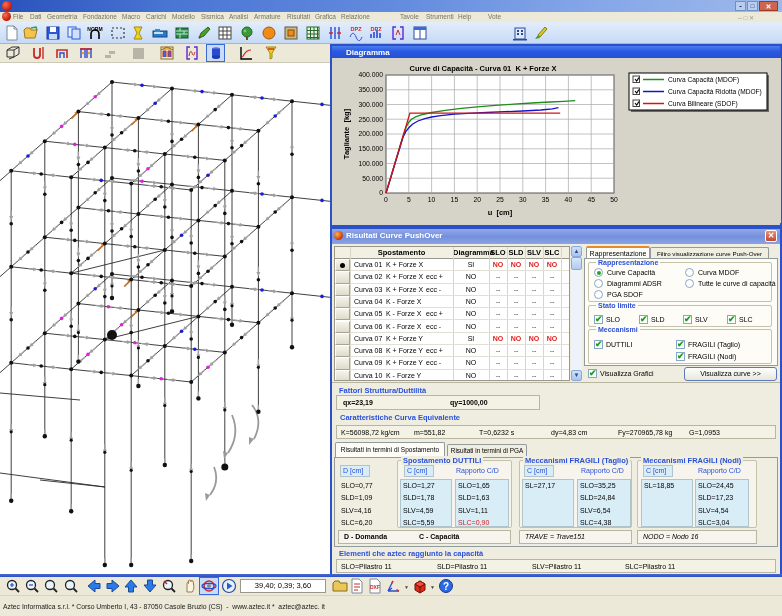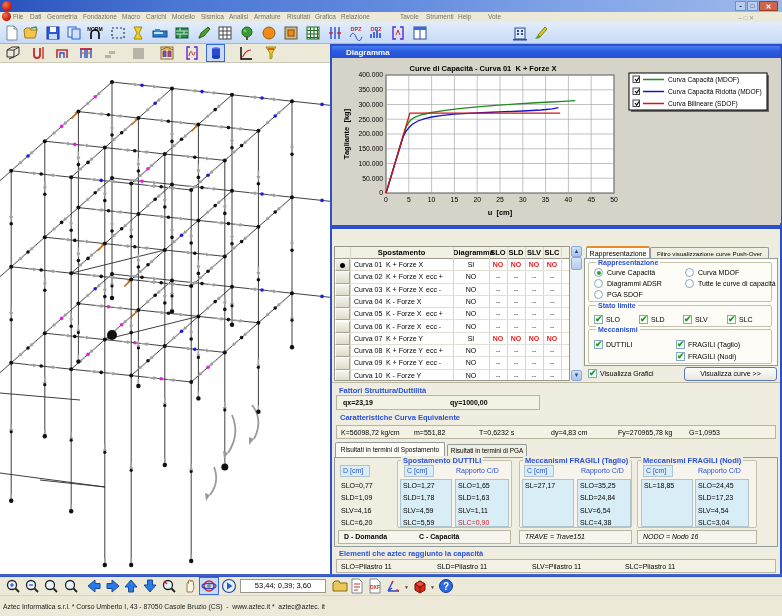--- a/index.html
+++ b/index.html
@@ -1019,20 +1019,25 @@
 <text x="335" y="36" font-size="6.6">Curva Capacità Ridotta (MDOF)</text>
 <rect x="300" y="42" width="6.5" height="6.5" fill="#fff" stroke="#444"></rect>
           <path d="M302 45l1.7 2 2.2-3.4" stroke="#000" fill="none" stroke-width="1.1"></path>
 <line x1="310" y1="45.5" x2="331" y2="45.5" stroke="#d41414" stroke-width="1.5"></line>
 <text x="335" y="48" font-size="6.6">Curva Bilineare (SDOF)</text>
 </g>
 </svg>
 </div>
 
 <div class="abs" id="push" style="left:330px;top:227px;width:452px;height:350px;background:#efede0;border:2px solid #2b50c8">
+ <div class="abs" style="left:0;top:0;width:448px;height:15px;background:linear-gradient(#93a9e8,#7490dd 50%,#8ba3e4)">
+   <span style="position:absolute;left:2px;top:2px;width:9px;height:9px;background:radial-gradient(circle at 35% 35%,#ffb050,#c83808 70%);border-radius:50%"></span>
+   <span class="wtitle" style="position:absolute;left:14px;top:2px">Risultati Curve PushOver</span>
+   <span style="position:absolute;right:3px;top:1px;width:12px;height:12px;background:linear-gradient(#e89078,#c04830);border:1px solid #fff;border-radius:2px;color:#fff;font-size:8px;line-height:10px;text-align:center;font-weight:bold">✕</span>
+ </div>
  <div style="position:absolute;left:2px;top:17px;width:236px;height:135px;background:#fff;border:1px solid #9a988a;overflow:hidden">
 <div style="position:absolute;left:0;top:0;width:234px;height:12px;background:#f2f0e2;border-bottom:1px solid #9a988a;font-size:7.5px;font-weight:bold">
 <span style="position:absolute;left:15px;top:1px;width:103px;text-align:center">Spostamento</span>
 <span style="position:absolute;left:118px;top:1px;width:36px;text-align:center">Diagramma</span>
 <span style="position:absolute;left:154px;top:1px;width:18px;text-align:center">SLO</span>
 <span style="position:absolute;left:172px;top:1px;width:18px;text-align:center">SLD</span>
 <span style="position:absolute;left:190px;top:1px;width:18px;text-align:center">SLV</span>
 <span style="position:absolute;left:208px;top:1px;width:18px;text-align:center">SLC</span>
 </div>
 <div style="position:absolute;left:15px;top:0;width:1px;height:135px;background:#d8d6c8"></div>
@@ -1364,18 +1369,18 @@
       <svg class="ico2" style="left:412px" viewBox="0 0 16 16">
         <path d="M3 6l5-3 5 3v6l-5 3-5-3z" fill="#d82a1a" stroke="#7a1005"></path>
         <path d="M3 6l5 3 5-3M8 9v6" stroke="#7a1005" fill="none"></path>
         <path d="M3 6l5-3 5 3-5 3z" fill="#f05038" stroke="#7a1005"></path>
       </svg>
       <span style="position:absolute;left:430px;top:7px;font-size:5px;color:#444">▼</span>
       <svg class="ico2" style="left:438px" viewBox="0 0 16 16">
         <circle cx="8" cy="8" r="6.5" fill="#2a6ae8" stroke="#1a3a88"></circle>
         <text x="8" y="11.5" font-size="10" text-anchor="middle" font-weight="bold" fill="#fff">?</text>
       </svg>
- <div style="position:absolute;left:240px;top:2px;width:86px;height:14px;background:#fff;border:1px solid #9a988a;color:#000;font-size:7.5px;line-height:12px;text-align:center">53,44; 0,39; 3,60</div>
+ <div style="position:absolute;left:240px;top:2px;width:86px;height:14px;background:#fff;border:1px solid #9a988a;color:#000;font-size:7.5px;line-height:12px;text-align:center">39,40; 0,39; 3,60</div>
 </div>
 <div class="abs" style="left:0;top:596px;width:782px;height:20px;background:#ece9d8">
  <span style="position:absolute;left:3px;top:7px;font-size:6.8px;color:#1a1a1a">Aztec Informatica s.r.l. * Corso Umberto I, 43 - 87050 Casole Bruzio (CS)&nbsp; -&nbsp; www.aztec.it *&nbsp; aztec@aztec. it</span>
 </div>
 </div>
 
 </body></html>

